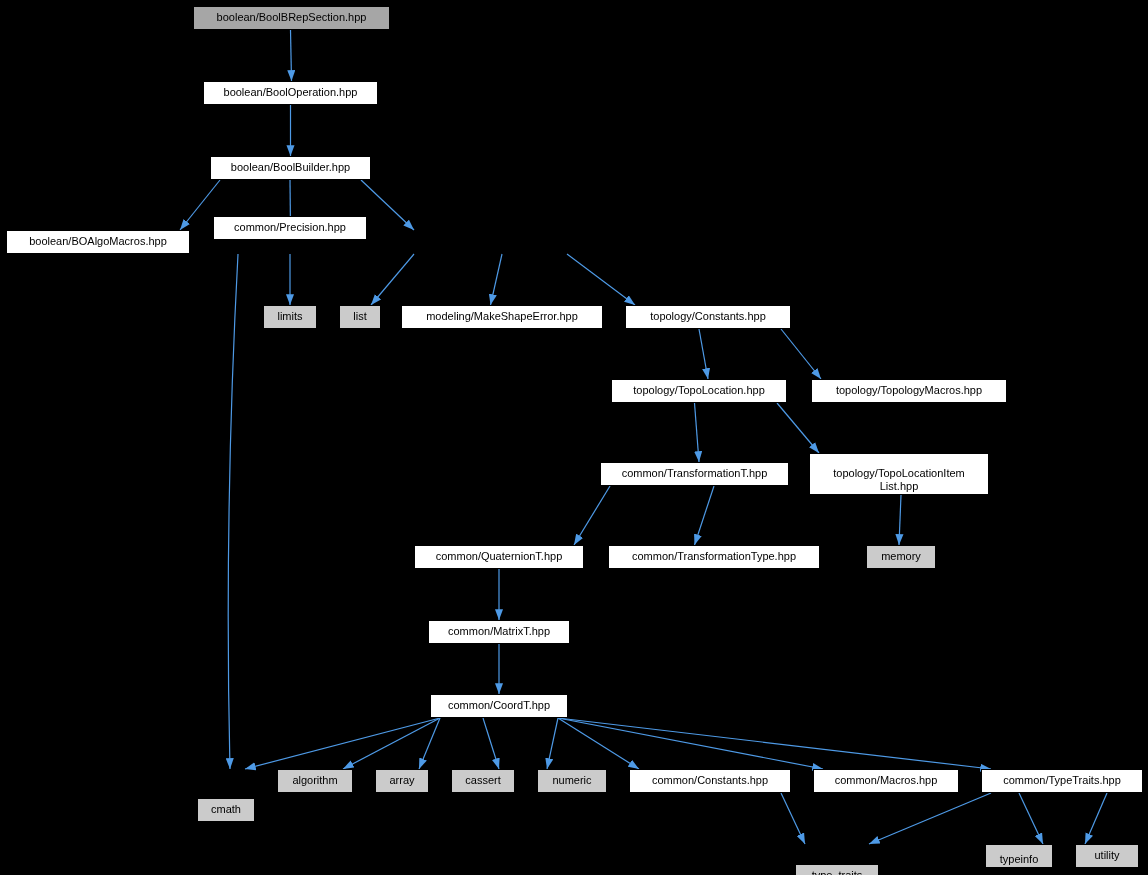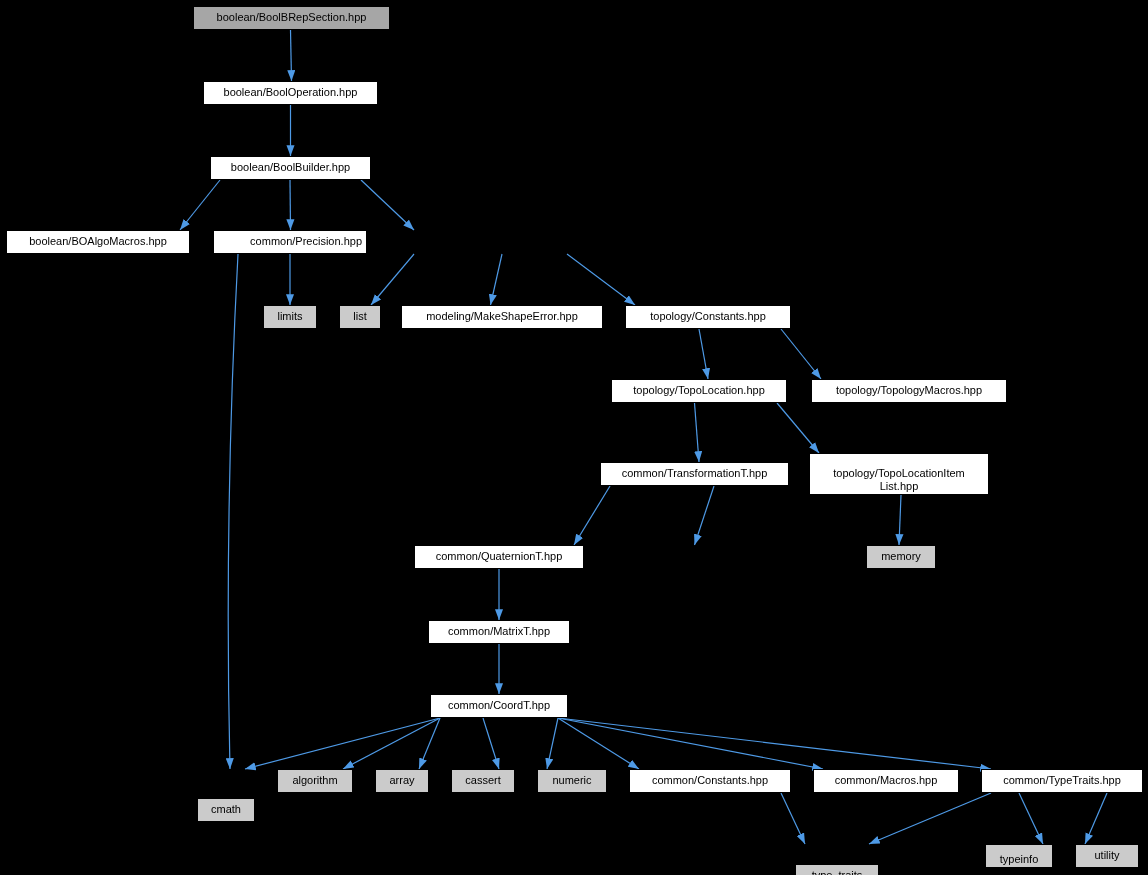--- a/index.html
+++ b/index.html
@@ -89,31 +89,32 @@
       <path d="M781,793 L805,844" class="edge" marker-end="url(#arrow)"></path>
       <path d="M991,793 L869,844" class="edge" marker-end="url(#arrow)"></path>
       <path d="M1019,793 L1043,844" class="edge" marker-end="url(#arrow)"></path>
       <path d="M1107,793 L1085,844" class="edge" marker-end="url(#arrow)"></path>
     </svg>
   <div class="nodes">
       <div class="node root" style="left: 193px; top: 6px; width: 197px; height: 24px;"><span>boolean/BoolBRepSection.hpp</span></div>
       <div class="node file" style="left: 203px; top: 81px; width: 175px; height: 24px;"><span>boolean/BoolOperation.hpp</span></div>
       <div class="node file" style="left: 210px; top: 156px; width: 161px; height: 24px;"><span>boolean/BoolBuilder.hpp</span></div>
       <div class="node file" style="left: 6px; top: 230px; width: 184px; height: 24px;"><span>boolean/BOAlgoMacros.hpp</span></div>
-      <div class="node file" style="left: 213px; top: 230px; width: 154px; height: 24px; justify-content: flex-end;"><span>common/Precision.hpp</span></div>
+      <div class="node file" style="left: 213px; top: 216px; width: 154px; height: 24px;"><span>common/Precision.hpp</span></div>
       <div class="node system" style="left: 263px; top: 305px; width: 54px; height: 24px;"><span>limits</span></div>
       <div class="node system" style="left: 339px; top: 305px; width: 42px; height: 24px;"><span>list</span></div>
       <div class="node file" style="left: 401px; top: 305px; width: 202px; height: 24px;"><span>modeling/MakeShapeError.hpp</span></div>
       <div class="node file" style="left: 625px; top: 305px; width: 166px; height: 24px;"><span>topology/Constants.hpp</span></div>
       <div class="node file" style="left: 611px; top: 379px; width: 176px; height: 24px;"><span>topology/TopoLocation.hpp</span></div>
       <div class="node file" style="left: 811px; top: 379px; width: 196px; height: 24px;"><span>topology/TopologyMacros.hpp</span></div>
       <div class="node file" style="left: 600px; top: 462px; width: 189px; height: 24px;"><span>common/TransformationT.hpp</span></div>
       <div class="node file" style="left: 809px; top: 453px; width: 180px; height: 42px; align-items: flex-end;"><span>topology/TopoLocationItem
 List.hpp</span></div>
       <div class="node file" style="left: 414px; top: 545px; width: 170px; height: 24px;"><span>common/QuaternionT.hpp</span></div>
+      <div class="node file" style="left: 608px; top: 545px; width: 212px; height: 24px;"><span>common/TransformationType.hpp</span></div>
       <div class="node system" style="left: 866px; top: 545px; width: 70px; height: 24px;"><span>memory</span></div>
       <div class="node file" style="left: 428px; top: 620px; width: 142px; height: 24px;"><span>common/MatrixT.hpp</span></div>
       <div class="node file" style="left: 430px; top: 694px; width: 138px; height: 24px;"><span>common/CoordT.hpp</span></div>
       <div class="node system" style="left: 197px; top: 798px; width: 58px; height: 24px; justify-content: center;"><span>cmath</span></div>
       <div class="node system" style="left: 277px; top: 769px; width: 76px; height: 24px;"><span>algorithm</span></div>
       <div class="node system" style="left: 375px; top: 769px; width: 54px; height: 24px;"><span>array</span></div>
       <div class="node system" style="left: 451px; top: 769px; width: 64px; height: 24px;"><span>cassert</span></div>
       <div class="node system" style="left: 537px; top: 769px; width: 70px; height: 24px;"><span>numeric</span></div>
       <div class="node file" style="left: 629px; top: 769px; width: 162px; height: 24px;"><span>common/Constants.hpp</span></div>
       <div class="node file" style="left: 813px; top: 769px; width: 146px; height: 24px;"><span>common/Macros.hpp</span></div>

